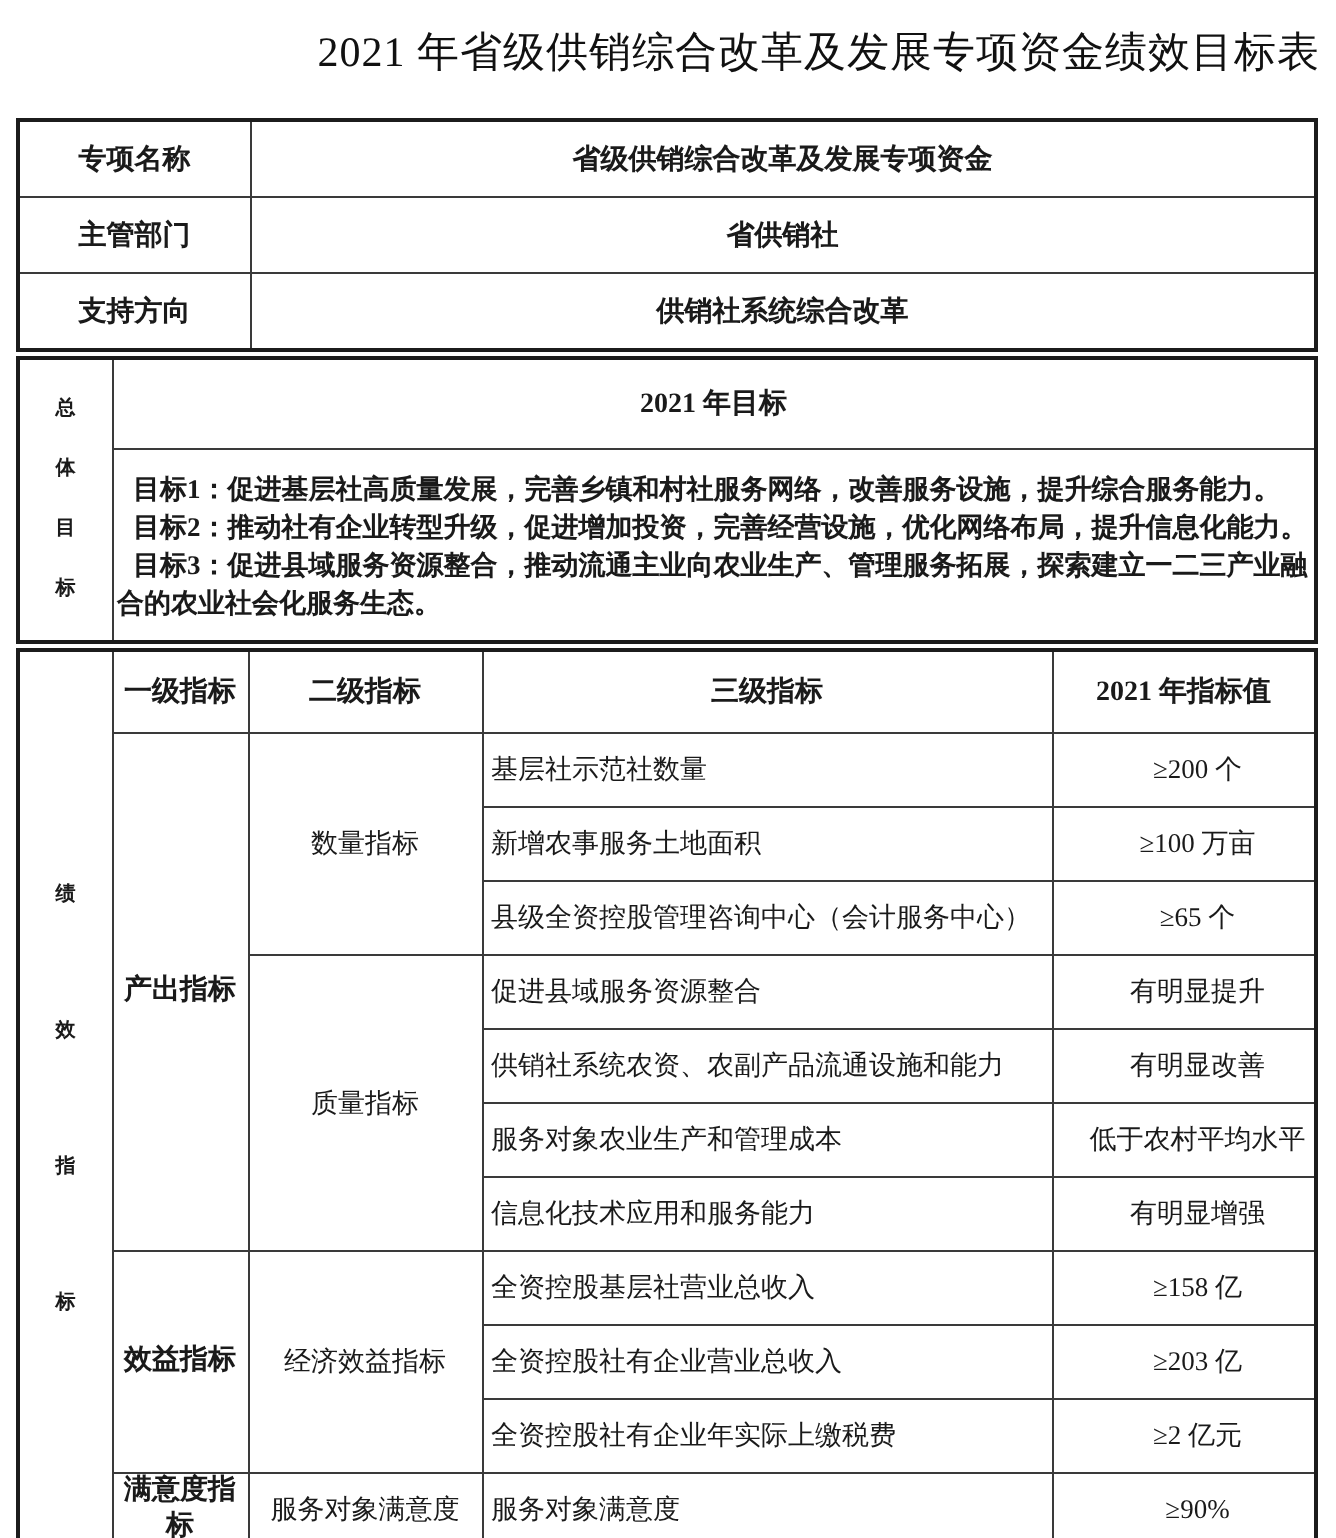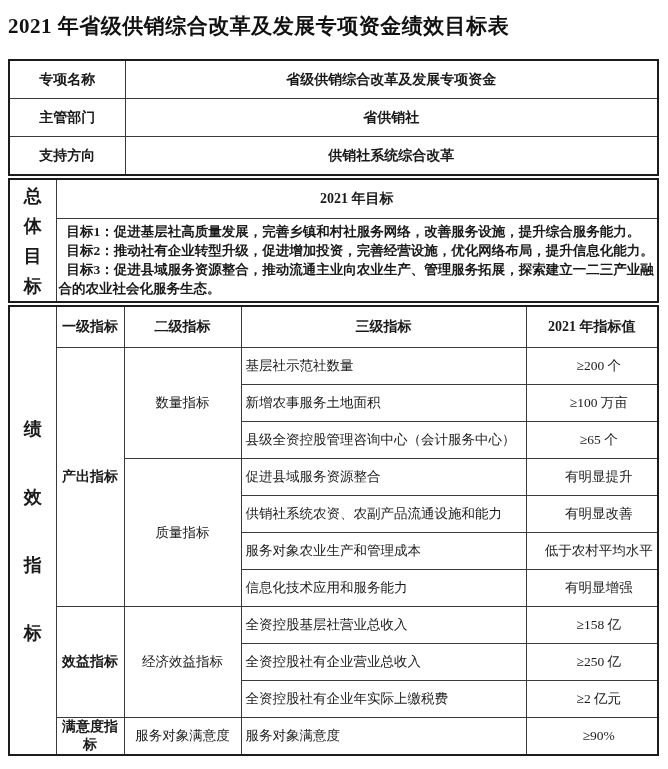--- a/index.html
+++ b/index.html
@@ -12,22 +12,22 @@
     font-family: "Liberation Serif", "DejaVu Serif", serif;
     color: #1a1a1a;
   }
   .page {
     box-sizing: border-box;
     width: 668px;
     padding: 12px 8px 0 8px;
   }
   .title {
     font-size: 21px;
-    font-weight: bold;
-    text-align: left;
+    font-weight: normal;
+    text-align: right;
     letter-spacing: 0.5px;
     margin: 0 0 19px 0;
     color: #111;
   }
   table.tbl {
     border-collapse: collapse;
     table-layout: fixed;
     width: 651px;
     margin: 0 0 2px 0;
     border: 2px solid #1c1c1c;
@@ -50,25 +50,25 @@
     margin: 0;
     font-size: 13.5px;
     font-weight: bold;
     line-height: 19px;
     text-indent: 8px;
     text-align: left;
   }
   
   .vtext {
     width: 1.15em;
-    margin: 0 auto;
+    margin: 10px auto;
     word-break: break-all;
     text-align: center;
     font-weight: bold;
-    font-size: 18px;
+    font-size: 10px;
   }
   .v-goal { line-height: 30px; }
   .v-perf { line-height: 68px; }
   
   .t3 .c-side { width: 47px; }
   .t3 .c-l1 { width: 68px; }
   .t3 .c-l2 { width: 117px; }
   .t3 .c-ind { width: 285px; }
   .t3 td { height: 36px; font-size: 13.5px; }
   .t3 td.side { text-align: center; }
@@ -178,21 +178,21 @@
       <td class="tgt">有明显增强</td>
     </tr>
     <tr>
       <td class="l1" rowspan="3">效益指标</td>
       <td class="l2" rowspan="3">经济效益指标</td>
       <td class="ind">全资控股基层社营业总收入</td>
       <td class="tgt">≥158 亿</td>
     </tr>
     <tr>
       <td class="ind">全资控股社有企业营业总收入</td>
-      <td class="tgt">≥250 亿</td>
+      <td class="tgt">≥203 亿</td>
     </tr>
     <tr>
       <td class="ind">全资控股社有企业年实际上缴税费</td>
       <td class="tgt">≥2 亿元</td>
     </tr>
     <tr>
       <td class="l1">满意度指标</td>
       <td class="l2">服务对象满意度</td>
       <td class="ind">服务对象满意度</td>
       <td class="tgt">≥90%</td>

